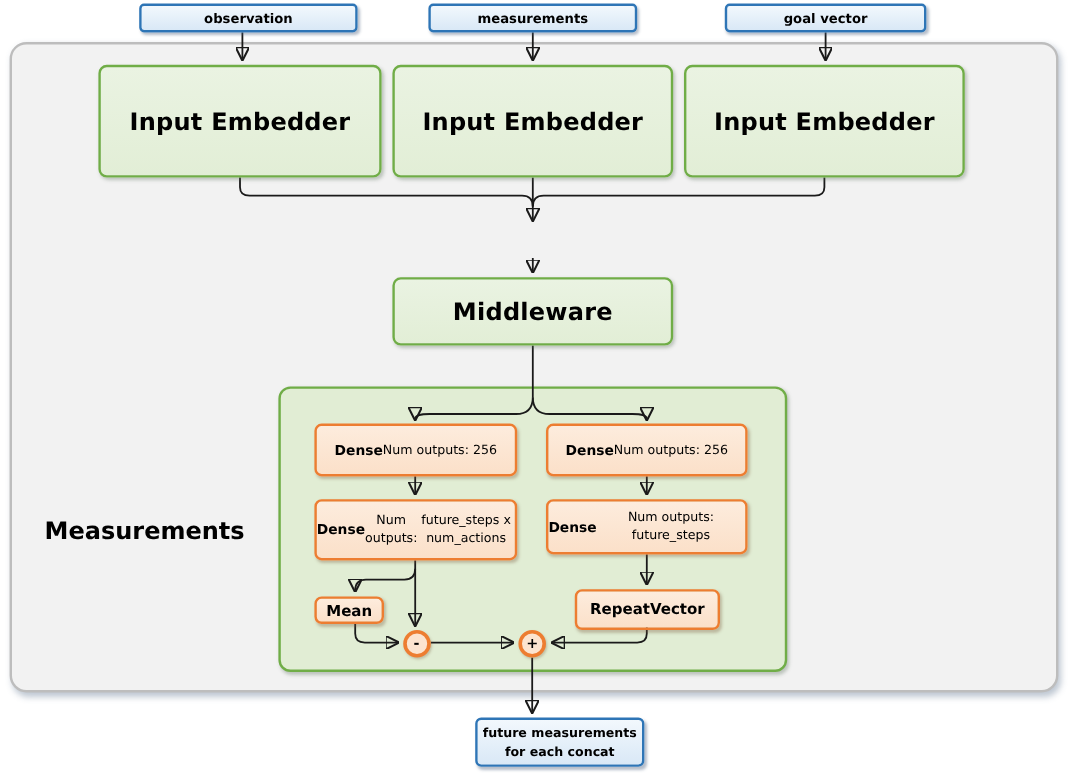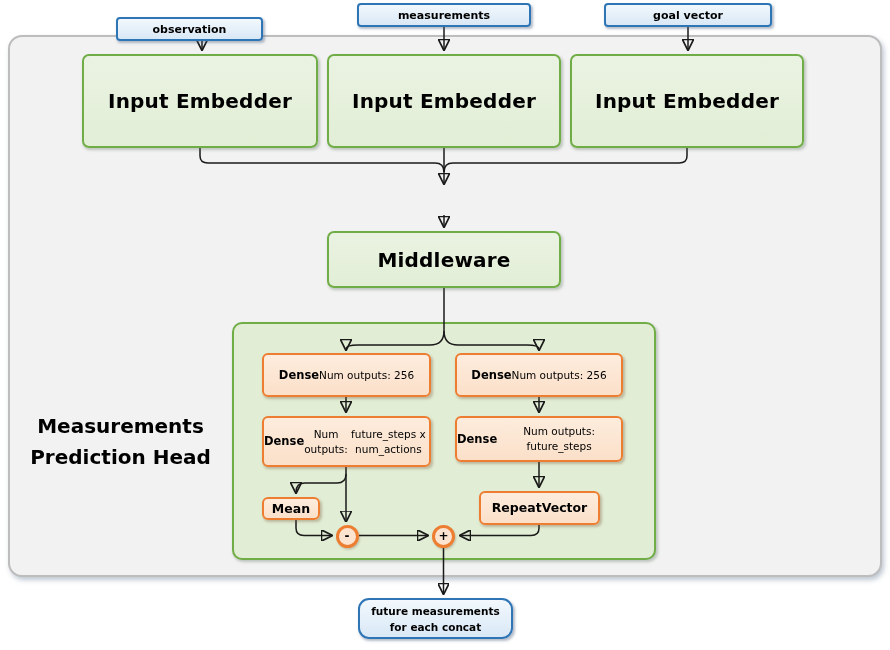--- a/index.html
+++ b/index.html
@@ -91,34 +91,33 @@
     <path d="M 539 397 V 411" marker-end="url(#arr)"></path>
     <path d="M 346 467 V 520.5" marker-end="url(#arr)"></path>
     <path d="M 346 474 Q 346 483 337 483 H 305 Q 296 483 296 492" marker-end="url(#arr)"></path>
     <path d="M 296 520 V 528 Q 296 535.5 304 535.5 H 331" marker-end="url(#arr)"></path>
     <path d="M 359 535.5 H 427" marker-end="url(#arr)"></path>
     <path d="M 539 462 V 486" marker-end="url(#arr)"></path>
     <path d="M 539 513 V 528 Q 539 535.5 531 535.5 H 461" marker-end="url(#arr)"></path>
     <path d="M 443.5 548 V 593" marker-end="url(#arr)"></path>
   </svg>
 
-  <div class="node blue-box" style="left:116px;top:17px;width:147px;height:24px;">observation</div>
+  <div class="node blue-box" style="left:116px;top:3px;width:182px;height:24px;">observation</div>
   <div class="node blue-box" style="left:357px;top:3px;width:174px;height:24px;">measurements</div>
   <div class="node blue-box" style="left:604px;top:3px;width:168px;height:24px;">goal vector</div>
 
   <div class="node green-box" style="left:82px;top:54px;width:236px;height:94px;">Input Embedder</div>
   <div class="node green-box" style="left:327px;top:54px;width:234px;height:94px;">Input Embedder</div>
   <div class="node green-box" style="left:570px;top:54px;width:234px;height:94px;">Input Embedder</div>
 
 
   <div class="node green-box" style="left:327px;top:231px;width:234px;height:57px;">Middleware</div>
 
   <div class="node mph-title">
     <span>Measurements</span>
-    <span>Prediction Head</span>
   </div>
 
   <div class="node orange-box" style="left:262px;top:353px;width:169px;height:44px;">
     <span class="t">Dense</span>
     <span class="s">Num outputs: 256</span>
   </div>
   <div class="node orange-box" style="left:455px;top:353px;width:168px;height:44px;">
     <span class="t">Dense</span>
     <span class="s">Num outputs: 256</span>
   </div>
@@ -131,18 +130,18 @@
     <span class="t">Dense</span>
     <span class="s">Num outputs: future_steps</span>
   </div>
 
   <div class="node orange-box small-orange" style="left:262px;top:497px;width:58px;height:23px;">Mean</div>
   <div class="node orange-box small-orange" style="left:479px;top:491px;width:121px;height:34px;">RepeatVector</div>
 
   <div class="node circle-op" style="left:335.5px;top:524.5px;">-</div>
   <div class="node circle-op" style="left:432px;top:524.5px;">+</div>
 
-  <div class="node blue-box output-box" style="left:358px;top:598px;width:155px;height:41px;flex-direction:column;border-radius:11px;">
+  <div class="node blue-box output-box" style="left:396px;top:598px;width:141px;height:41px;flex-direction:column;">
     <span>future measurements</span>
     <span>for each concat</span>
   </div>
 
 </div>
 
 </body></html>

